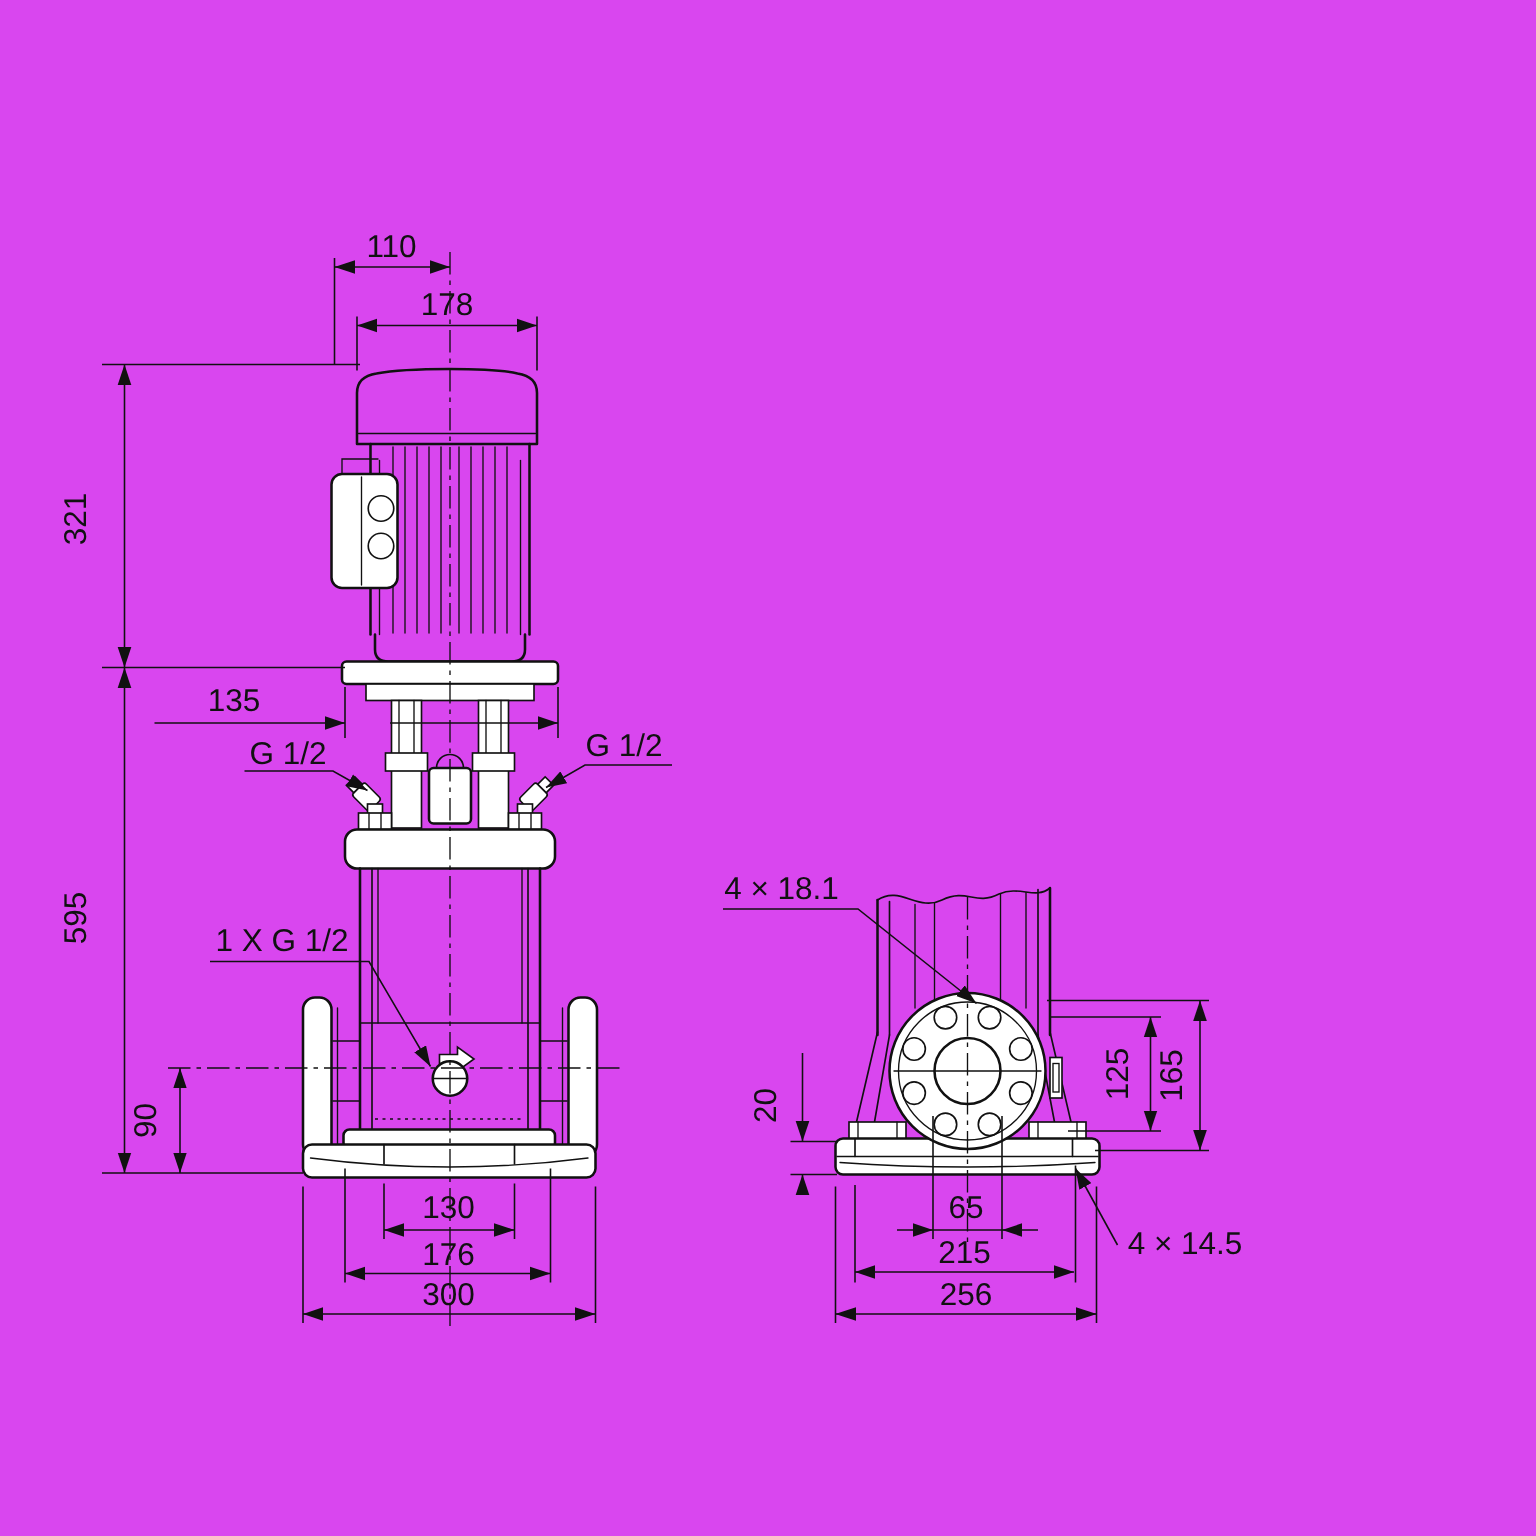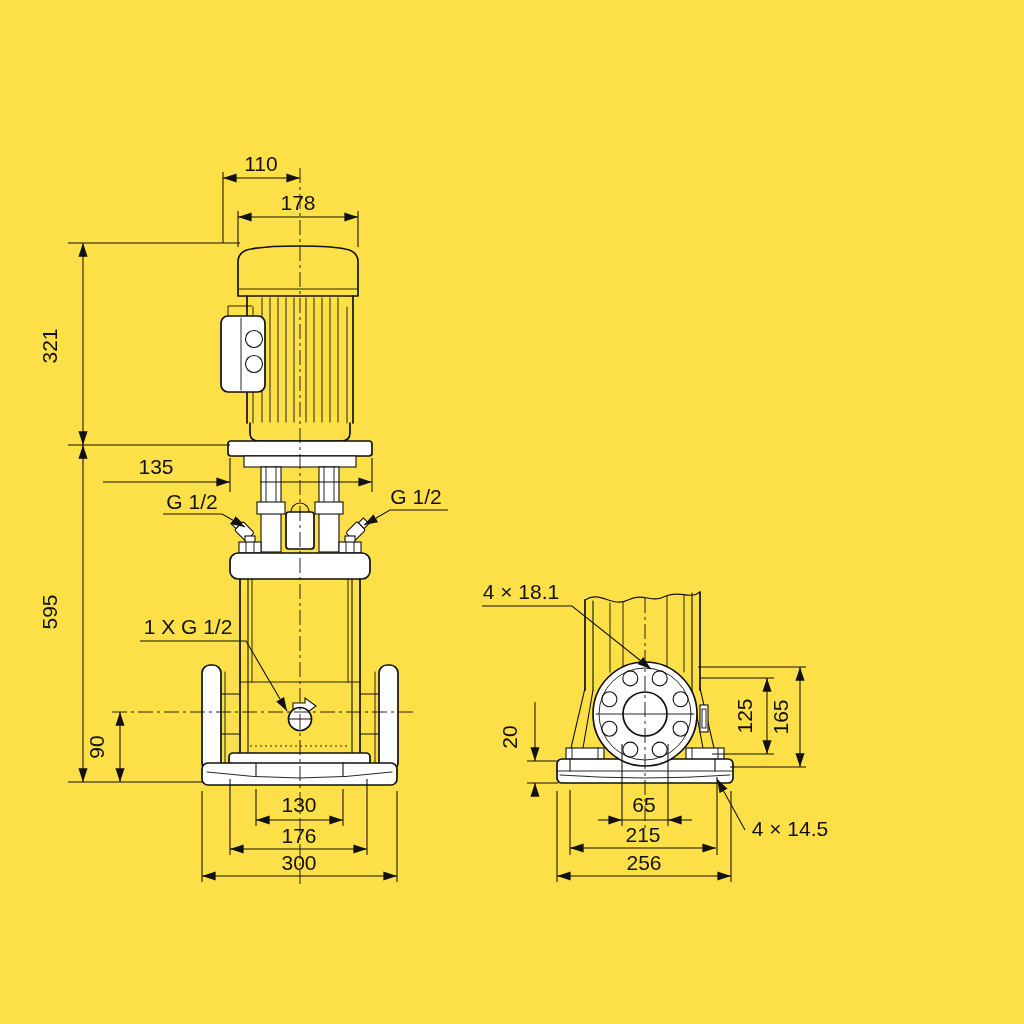--- a/index.html
+++ b/index.html
@@ -1,16 +1,16 @@
 <!DOCTYPE html>
 <html><head>
 <meta charset="utf-8">
 <style>
   html,body{margin:0;padding:0;background:#fff;}
-  .canvas{position:relative;width:1024px;height:1024px;background:#fde047;overflow:hidden;
+  .canvas{position:relative;width:1024px;height:1024px;background:#d946ef;overflow:hidden;
           font-family:"Liberation Sans", sans-serif;}
   svg{position:absolute;left:0;top:0;}
   svg text{font-family:"Liberation Sans", sans-serif;font-size:21px;fill:#111;}
   .o{stroke:#111;stroke-width:1.7;fill:none;stroke-linecap:round;stroke-linejoin:round;}
   .m{stroke:#111;stroke-width:1.1;fill:none;stroke-linecap:round;}
   .t{stroke:#111;stroke-width:0.9;fill:none;stroke-linecap:round;}
   .d{stroke:#111;stroke-width:1.05;fill:none;}
   .cl{stroke:#111;stroke-width:0.9;fill:none;stroke-dasharray:15 4 3 4;}
   .dot{stroke:#111;stroke-width:0.9;fill:none;stroke-dasharray:2 3;}
   .wf{fill:#fff;}

